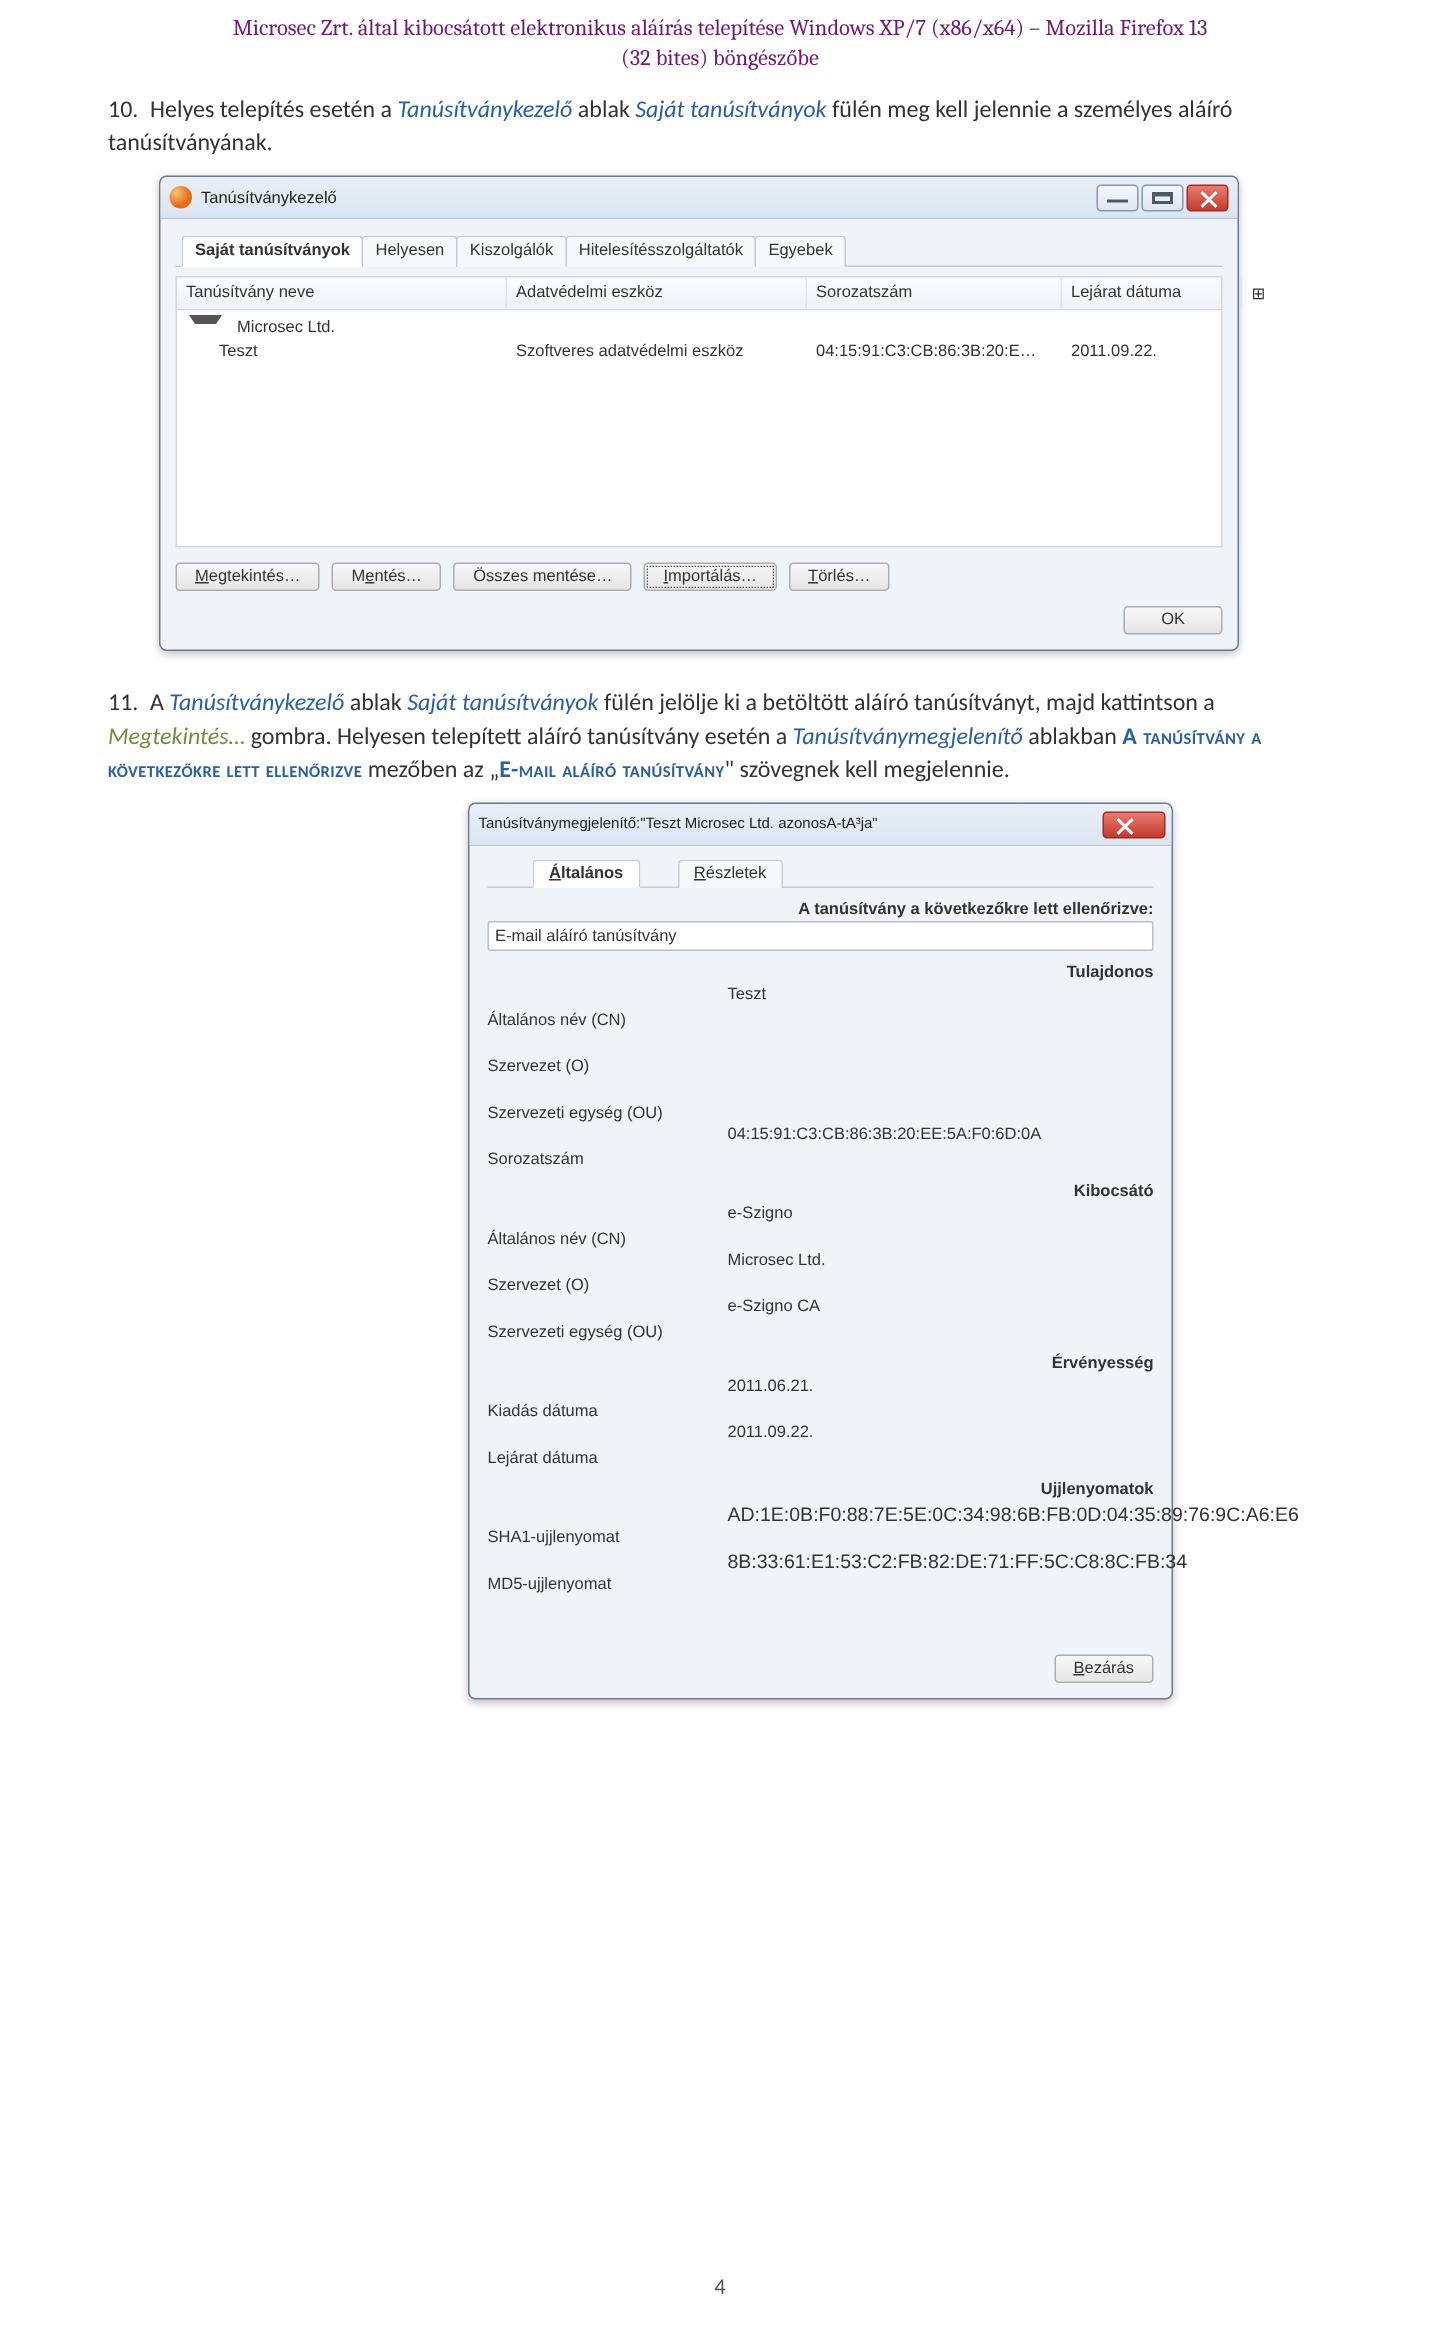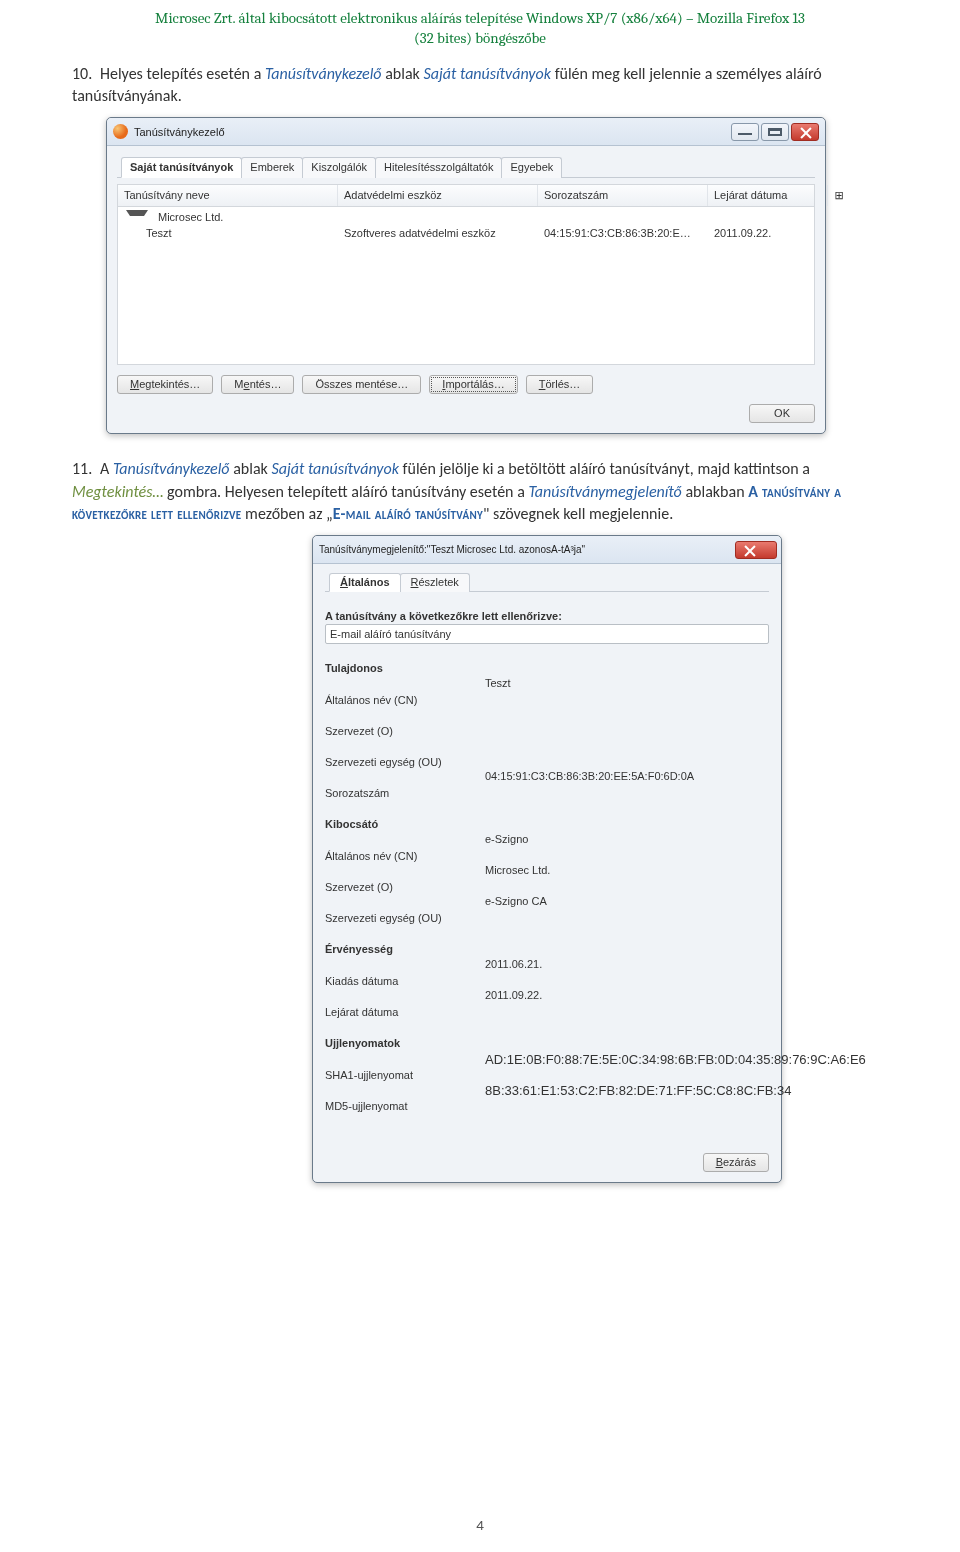--- a/index.html
+++ b/index.html
@@ -7,21 +7,21 @@
     width: 960px;
     height: 1552px;
     background: #fff;
     font-family: Calibri, Arial, sans-serif;
     font-size: 16px;
     color: #333;
     position: relative;
   }
   .page-header {
     text-align: center;
-    color: #15803d;
+    color: #701a75;
     font-family: Cambria, Georgia, serif;
     font-size: 15px;
     padding: 8px 60px 14px;
     line-height: 1.35;
   }
   .content {
     padding: 0 72px;
   }
   .para {
     margin-bottom: 8px;
@@ -100,22 +100,22 @@
     border-radius:3px; font-size:11px;
   }
   .btn u { text-decoration: underline; }
   .ok-row { display:flex; justify-content:flex-end; margin-top:10px;text-align:right; }
   .ok-row .btn { padding:2px 24px 3px; }
 
   
   .win2 { width: 470px; margin-left: 240px; }
   .titlebar2 { padding-right:4px;}
   .win2 .winbtn.close{ width:42px; }
-  .detail-tabs .tab{ padding:2px 10px 3px;}
-  .section-label { font-weight:700; margin:18px 0 2px; font-size:11px;}
+  .detail-tabs .tab{ padding:2px 10px 3px;margin-left:26px;}
+  .section-label { font-weight:700; margin:8px 0 2px; font-size:11px;text-align:right;}
   .kv { display:grid; grid-template-columns: 160px 1fr; font-size:11px; padding:1px 0;}
   .kv span:first-child{ color:#333;margin-top:17px;}
   .field-box { border:1px solid #b9bfc5; background:#fff; padding:3px 4px; border-radius:2px; margin-bottom:6px; font-size:11px;}
   .win2 .win-inner{ padding:8px 12px 10px;}
   .close-btn-row { display:flex; justify-content:flex-end; margin-top:40px;}
 
   .page-num { position:absolute; bottom:18px; left:0; right:0; text-align:center; color:#555; font-size:15px;}
 </style>
 </head>
 <body>
@@ -138,21 +138,21 @@
       <span class="title">Tanúsítványkezelő</span>
       <div class="winbtns">
         <div class="winbtn min"></div>
         <div class="winbtn max"></div>
         <div class="winbtn close"></div>
       </div>
     </div>
     <div class="win-inner">
       <div class="tabstrip">
         <div class="tab active">Saját tanúsítványok</div>
-        <div class="tab">Emberek</div>
+        <div class="tab">Helyesen</div>
         <div class="tab">Kiszolgálók</div>
         <div class="tab">Hitelesítésszolgáltatók</div>
         <div class="tab">Egyebek</div>
       </div>
       <div class="listhead">
         <span>Tanúsítvány neve</span>
         <span>Adatvédelmi eszköz</span>
         <span>Sorozatszám</span>
         <span>Lejárat dátuma</span>
         <span>⊞</span>

